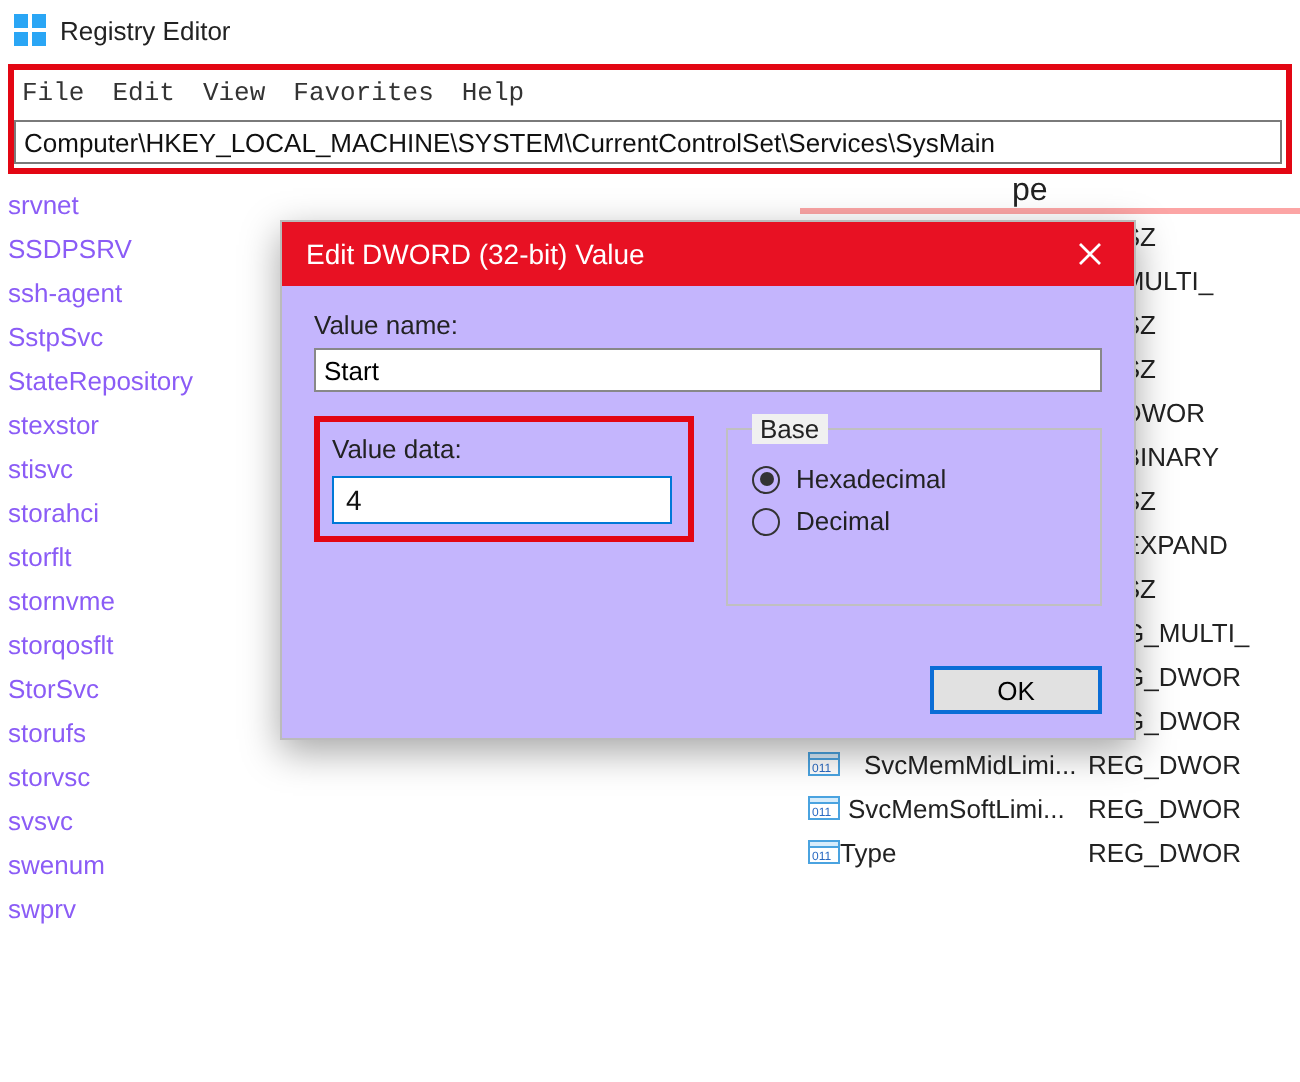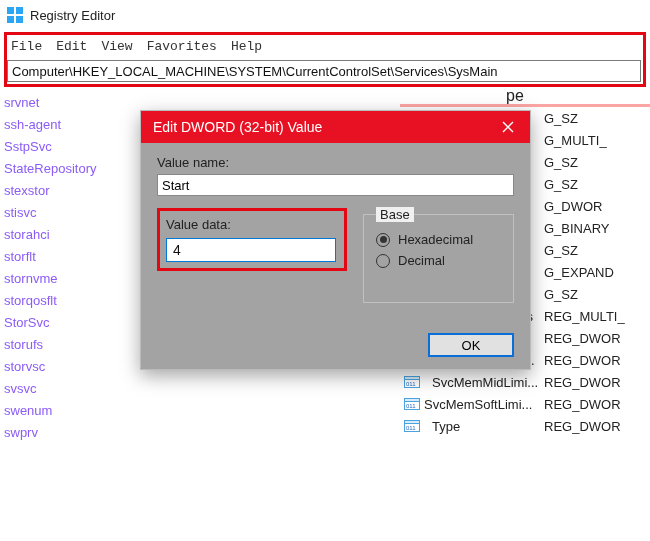--- a/index.html
+++ b/index.html
@@ -31,22 +31,22 @@
 .value-row { height: 22px; display: flex; align-items: center; gap: 4px; font-size: 13px; padding-left: 4px; }
 .value-row .icon { width: 16px; height: 16px; display: flex; align-items: center; justify-content: center; }
 .value-row .icon svg { width: 16px; height: 16px; }
 .value-row .name { width: 136px; white-space: nowrap; overflow: hidden; text-overflow: ellipsis; }
 .value-row .type { color: #222; }
 .name-box { padding: 0 2px; }
 .start-hl { border: 3px solid #e30613; display: inline-flex; align-items: center; gap: 4px; padding: 0 4px 0 0; }
 
 
 .dialog {
-  position: absolute; left: 140px; top: 110px; width: 391px; height: 260px;
-  background: #a3a3a3; border: 1px solid #bbb; box-shadow: 0 6px 18px rgba(0,0,0,0.35);
+  position: absolute; left: 140px; top: 110px; width: 428px; height: 260px;
+  background: #c4b5fd; border: 1px solid #bbb; box-shadow: 0 6px 18px rgba(0,0,0,0.35);
 }
 .dlg-title { height: 32px; background: #e81123; color: #fff; display: flex; align-items: center; padding: 0 0 0 12px; justify-content: space-between; font-size: 14px; }
 .dlg-close { width: 44px; height: 32px; display: flex; align-items: center; justify-content: center; cursor: pointer; }
 .dlg-close svg { width: 12px; height: 12px; }
 .dlg-body { padding: 12px 16px 10px 16px; position: relative; height: calc(100% - 32px); }
 .lbl { font-size: 13px; margin-bottom: 4px; color: #222; }
 .txt { width: 100%; height: 22px; border: 1px solid #888; background: #fff; font-size: 13px; padding: 0 4px; }
 .row2 { display: flex; gap: 16px; margin-top: 12px; align-items: flex-start; }
 .vdata-wrap { width: 190px; }
 .vdata-hl { border: 3px solid #e30613; padding: 6px 8px 6px 6px; }
@@ -85,20 +85,21 @@
     <span>View</span>
     <span>Favorites</span>
     <span>Help</span>
   </div>
   <input class="address-bar" type="text" value="Computer\HKEY_LOCAL_MACHINE\SYSTEM\CurrentControlSet\Services\SysMain" style="">
 </div>
 
 <div class="content">
   <div class="leftcol" id="tree">
       <div class="tree-item">srvnet</div>
+      <div class="tree-item">SSDPSRV</div>
       <div class="tree-item">ssh-agent</div>
       <div class="tree-item">SstpSvc</div>
       <div class="tree-item">StateRepository</div>
       <div class="tree-item">stexstor</div>
       <div class="tree-item">stisvc</div>
       <div class="tree-item">storahci</div>
       <div class="tree-item">storflt</div>
       <div class="tree-item">stornvme</div>
       <div class="tree-item">storqosflt</div>
       <div class="tree-item">StorSvc</div>
@@ -288,21 +289,21 @@
                 <rect x="0.5" y="2.5" width="15" height="11" fill="#fff" stroke="#4aa3e0"></rect>
                 <rect x="0.5" y="2.5" width="15" height="3" fill="#d7ecfb" stroke="#4aa3e0"></rect>
                 <text x="2" y="12" font-size="6" fill="#2a6ac2">011</text>
               </svg>
             </span>
             <span>SvcMemSoftLimi...</span>
           </span>
           <span class="type">REG_DWOR</span>
         </div>
         <div class="value-row">
-          <span class="name" style="display: flex; align-items: center; gap: 12px;">
+          <span class="name" style="display: flex; align-items: center; gap: 0;">
             <span class="icon">
               <svg viewBox="0 0 16 16">
                 <rect x="0.5" y="2.5" width="15" height="11" fill="#fff" stroke="#4aa3e0"></rect>
                 <rect x="0.5" y="2.5" width="15" height="3" fill="#d7ecfb" stroke="#4aa3e0"></rect>
                 <text x="2" y="12" font-size="6" fill="#2a6ac2">011</text>
               </svg>
             </span>
             <span>Type</span>
           </span>
           <span class="type">REG_DWOR</span>

